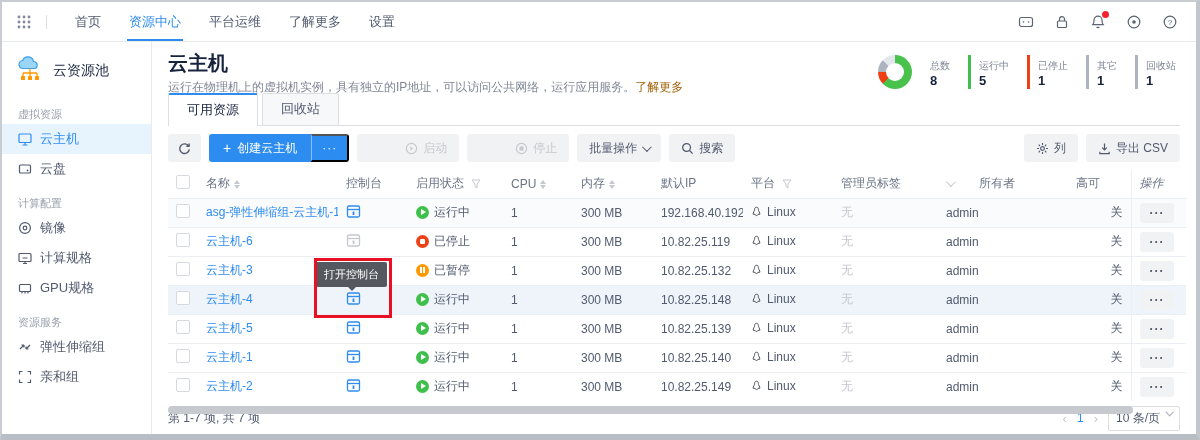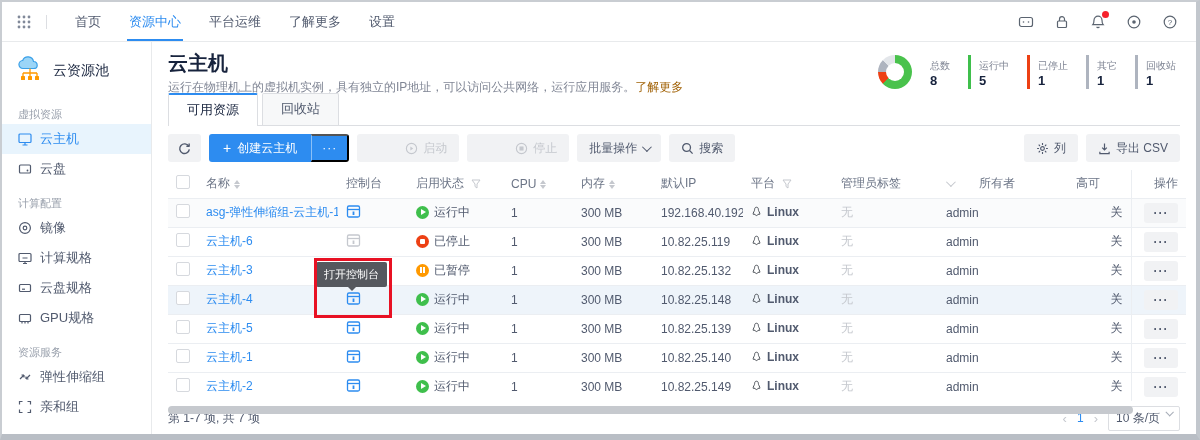--- a/index.html
+++ b/index.html
@@ -64,40 +64,40 @@
 
   
   .table-zone { position:relative; }
   table { width:1018px; border-collapse:collapse; table-layout:fixed; font-size:12px; color:#515a6e; }
   th, td { padding:0 8px; text-align:left; font-weight:400; overflow:hidden; white-space:nowrap; }
   thead tr { height:28px; }
   tbody tr { height:29px; border-top:1px solid #ebeef2; }
   tbody tr.shaded { background:#fafbfc; }
   tbody tr.hl { background:#eef4fa; }
   th { color:#6b7486;margin-left:36px; }
-  td.op, th.op { border-left:1px solid #ebeef2; text-align:right; }
+  td.op, th.op { border-left:1px solid #ebeef2; text-align:left;font-style:italic; }
   .cbx { width:14px; height:14px; border:1px solid #d6d9de; border-radius:2px; background:#fff; display:inline-block; cursor:pointer; }
   .vm-link { color:#2d8cf0; text-decoration:none; cursor:pointer; }
   .sort-ico { display:inline-flex; flex-direction:column; gap:1px; margin-left:4px; vertical-align:middle; cursor:pointer; }
   .sort-ico i { width:0; height:0; border-left:3.5px solid transparent; border-right:3.5px solid transparent; }
   .sort-ico .up { border-bottom:4px solid #c5c8ce; }
   .sort-ico .dn { border-top:4px solid #c5c8ce; }
   .console-btn { display:inline-flex; cursor:pointer; }
   .console-btn.on { color:#2d8cf0; }
   .console-btn.off { color:#c5c8ce; cursor:default; }
   .status { display:inline-flex; align-items:center; gap:5px; }
   .status-dot { width:13px; height:13px; border-radius:50%; position:relative; flex:0 0 13px; }
   .status-dot.running { background:#3fbf4c; }
   .status-dot.running::after { content:''; position:absolute; left:5px; top:3.5px; border-style:solid; border-width:3px 0 3px 5px; border-color:transparent transparent transparent #fff; }
   .status-dot.stopped { background:#ed4014; }
   .status-dot.stopped::after { content:''; position:absolute; left:4px; top:4px; width:5px; height:5px; background:#fff; border-radius:1px; }
   .status-dot.paused { background:#ff9900; }
   .status-dot.paused::after { content:''; position:absolute; left:4px; top:3.5px; width:2px; height:6px; background:#fff; box-shadow:3px 0 0 #fff; }
   .dim { color:#c5c8ce; }
-  .plat { display:inline-flex; align-items:center; gap:5px;font-weight:bold; }
+  .plat { display:inline-flex; align-items:center; gap:5px; }
   .dots-btn { display:inline-flex; align-items:center; justify-content:center; width:34px; height:20px; background:#f1f2f4; border-radius:3px; cursor:pointer; color:#515a6e; letter-spacing:1px; font-weight:700; }
   .hbar { position:absolute; left:0; top:236px; width:965px; height:8px; border-radius:4px; background:#c6c9ce; cursor:pointer; }
 
   
   .tooltip { position:absolute; left:148px; top:92px; background:#55585e; color:#fff; font-size:11px; padding:5px 8px; border-radius:2px; white-space:nowrap; z-index:5; }
   .tooltip .arrow { position:absolute; left:50%; bottom:-4px; margin-left:-4px; width:0; height:0; border-left:4px solid transparent; border-right:4px solid transparent; border-top:4px solid #55585e; }
   .red-box { position:absolute; left:146px; top:88px; width:78px; height:60px; border:3px solid #e81123; z-index:6; pointer-events:none; }
 
   
   .foot { height:30px; display:flex; align-items:center; justify-content:space-between; font-size:12px; color:#515a6e; margin-top:2px; }
@@ -217,27 +217,20 @@
             <circle cx="7" cy="7" r="1.8"></circle>
           </svg>
         <span>镜像</span>
       </div>
       <div class="side-item">
         <svg width="14" height="14" viewBox="0 0 14 14" fill="none" stroke="currentColor" stroke-width="1.2">
             <rect x="1" y="2.5" width="12" height="8" rx="1"></rect>
             <path d="M4.5 7h5M7 10.5V12.5M5 12.5h4"></path>
           </svg>
         <span>计算规格</span>
-      </div>
-      <div class="side-item">
-        <svg width="14" height="14" viewBox="0 0 14 14" fill="none" stroke="currentColor" stroke-width="1.2">
-            <rect x="1.5" y="3.5" width="11" height="7" rx="1"></rect>
-            <path d="M4 8.2h3"></path>
-          </svg>
-        <span>云盘规格</span>
       </div>
       <div class="side-item">
         <svg width="14" height="14" viewBox="0 0 14 14" fill="none" stroke="currentColor" stroke-width="1.2">
             <rect x="1.5" y="3.5" width="11" height="7" rx="1"></rect>
             <path d="M4 10.5v2M7 10.5v2M10 10.5v2"></path>
           </svg>
         <span>GPU规格</span>
       </div>
 
       <div class="side-section">资源服务</div>

